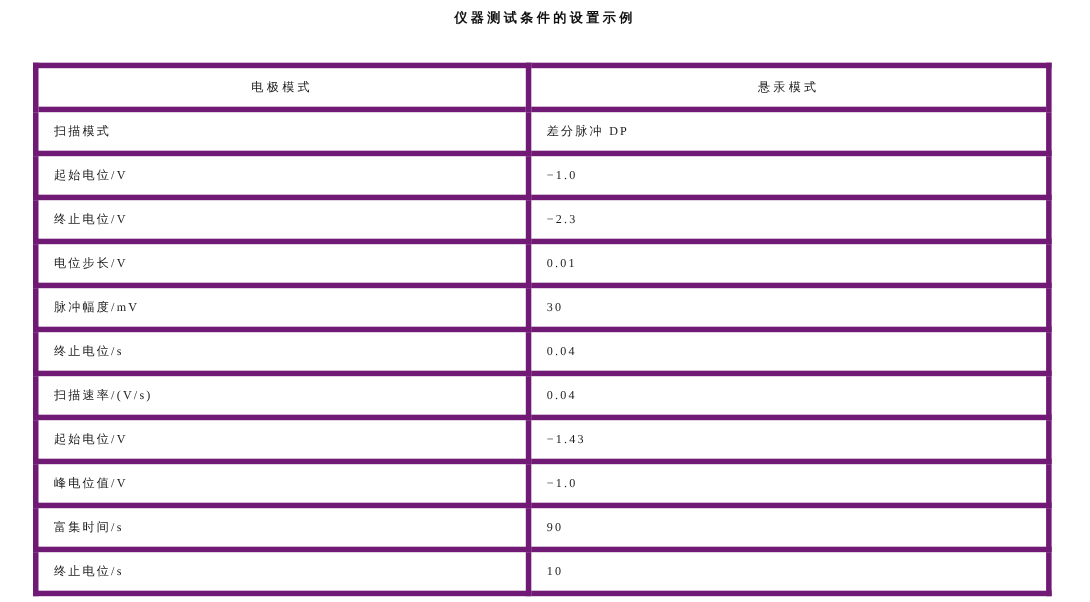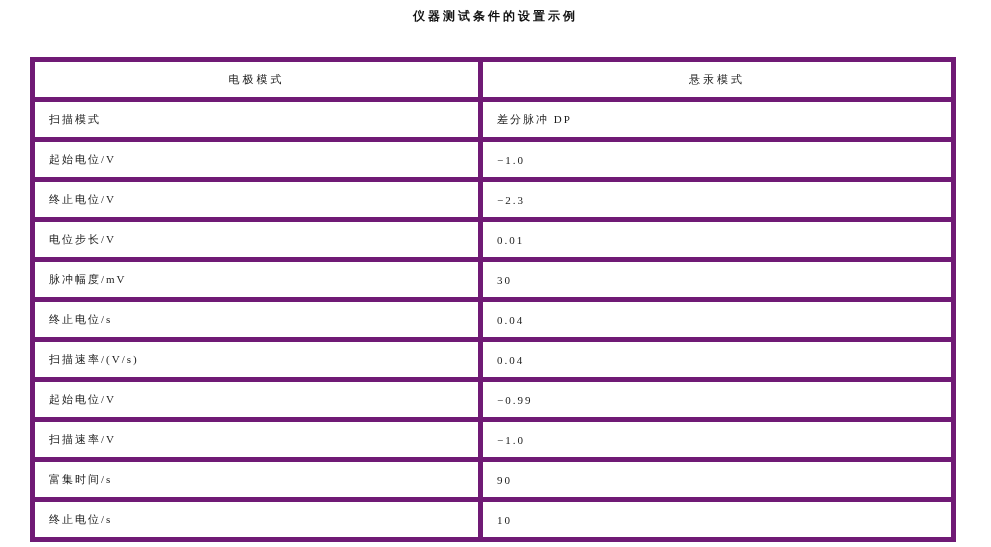--- a/index.html
+++ b/index.html
@@ -108,25 +108,25 @@
       <td>0.04</td>
     </tr>
 
     <tr>
       <td>扫描速率/(V/s)</td>
       <td>0.04</td>
     </tr>
 
     <tr>
       <td>起始电位/V</td>
-      <td>−0.99</td>
+      <td>−1.43</td>
     </tr>
 
     <tr>
-      <td>扫描速率/V</td>
+      <td>峰电位值/V</td>
       <td>−1.0</td>
     </tr>
 
     <tr>
       <td>富集时间/s</td>
       <td>90</td>
     </tr>
 
     <tr>
       <td>终止电位/s</td>

